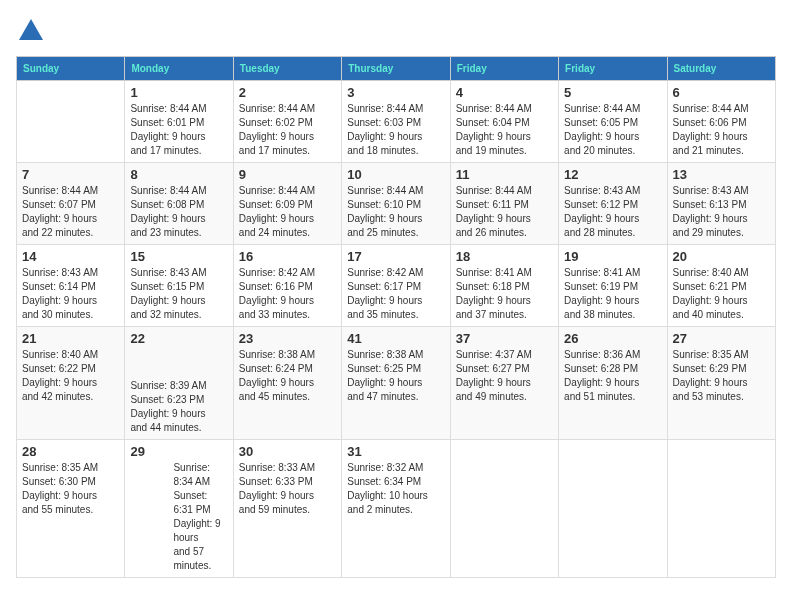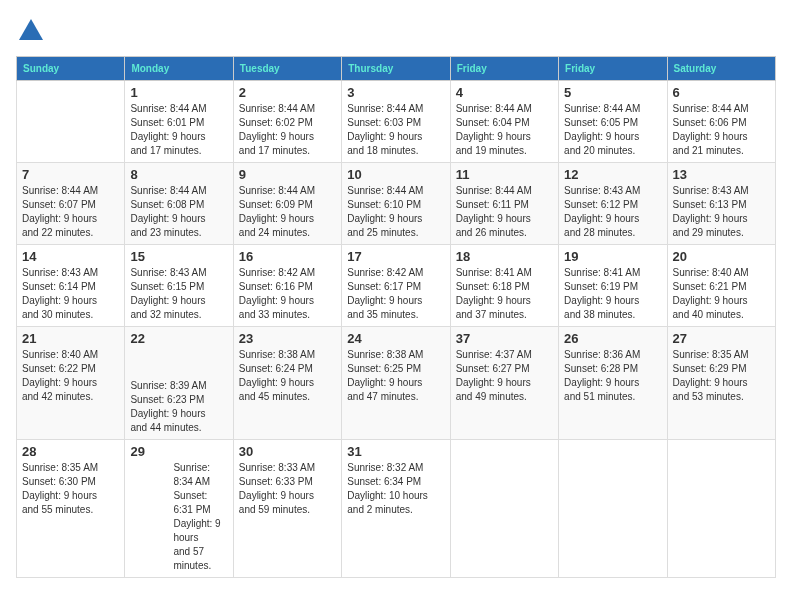--- a/index.html
+++ b/index.html
@@ -282,21 +282,21 @@
 and 44 minutes.</div>
         </td>
         <td>
           <span class="day-number">23</span>
           <div class="day-info" style="white-space: pre-line;">Sunrise: 8:38 AM
 Sunset: 6:24 PM
 Daylight: 9 hours
 and 45 minutes.</div>
         </td>
         <td>
-          <span class="day-number">24</span>
+          <span class="day-number">41</span>
           <div class="day-info" style="white-space: pre-line;">Sunrise: 8:38 AM
 Sunset: 6:25 PM
 Daylight: 9 hours
 and 47 minutes.</div>
         </td>
         <td>
           <span class="day-number">37</span>
           <div class="day-info" style="white-space: pre-line;">Sunrise: 4:37 AM
 Sunset: 6:27 PM
 Daylight: 9 hours

